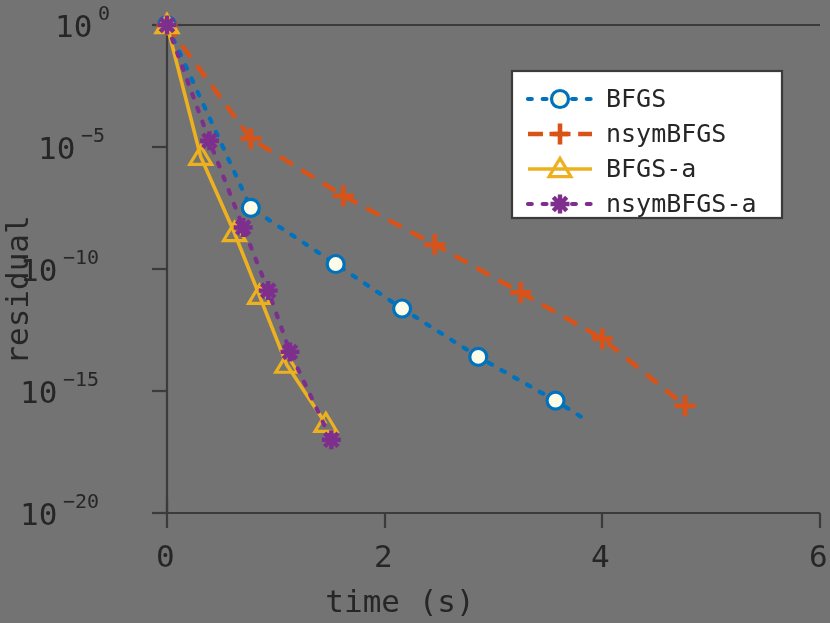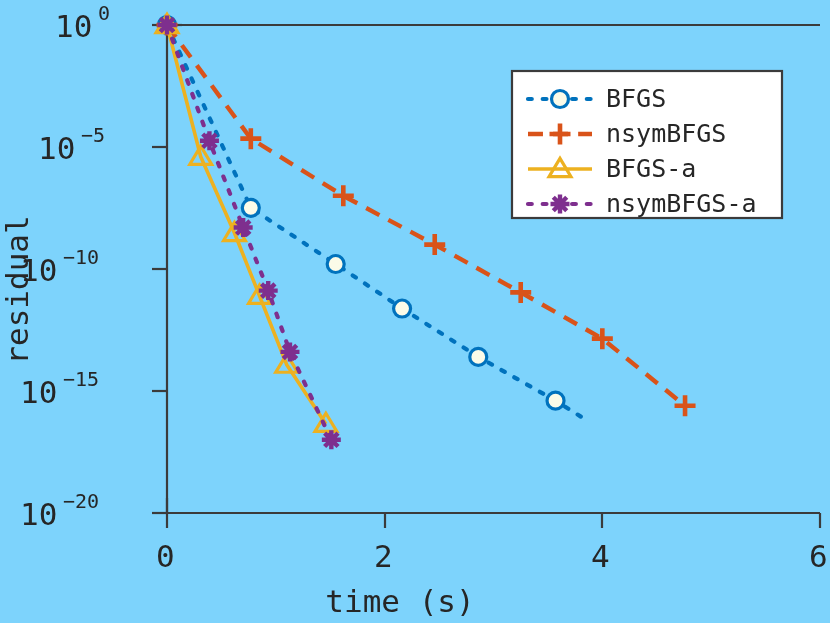--- a/index.html
+++ b/index.html
@@ -1,18 +1,18 @@
 <!DOCTYPE html>
 <html><head>
 <meta charset="utf-8">
 <style>
   html,body{margin:0;padding:0;background:#ffffff;}
   body{width:830px;height:623px;overflow:hidden;
        font-family:"DejaVu Sans Mono","Liberation Mono",monospace;}
-  #figure{position:relative;width:830px;height:623px;background:#7dd3fc;}
+  #figure{position:relative;width:830px;height:623px;background:#737373;}
   #plot-svg{position:absolute;left:0;top:0;width:830px;height:623px;}
   .tick-label{font-family:"DejaVu Sans Mono","Liberation Mono",monospace;
               fill:#262626;font-size:31px;}
   .tick-exp{font-size:20px;}
   .axis-title{font-family:"DejaVu Sans Mono","Liberation Mono",monospace;
               fill:#262626;font-size:31px;}
   .legend-text{font-family:"DejaVu Sans Mono","Liberation Mono",monospace;
                fill:#262626;font-size:25px;dominant-baseline:middle;}
   .axline{stroke:#3b3b3b;stroke-width:2.2;fill:none;}
   .tickmark{stroke:#3b3b3b;stroke-width:2.2;}

